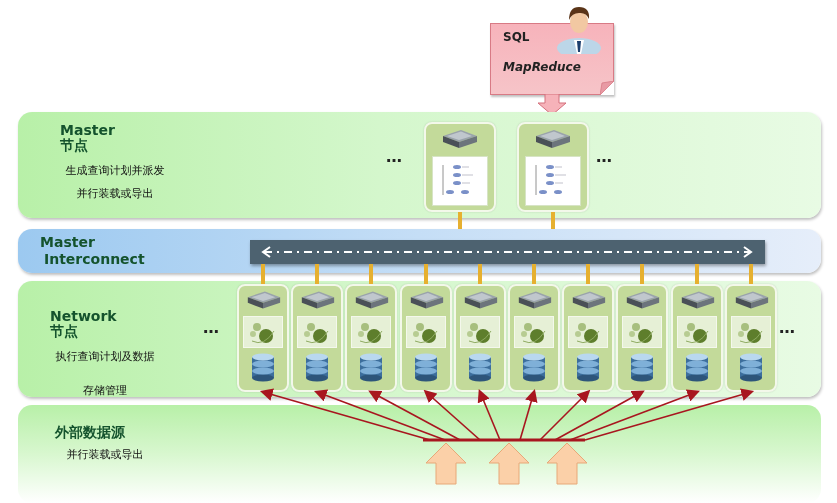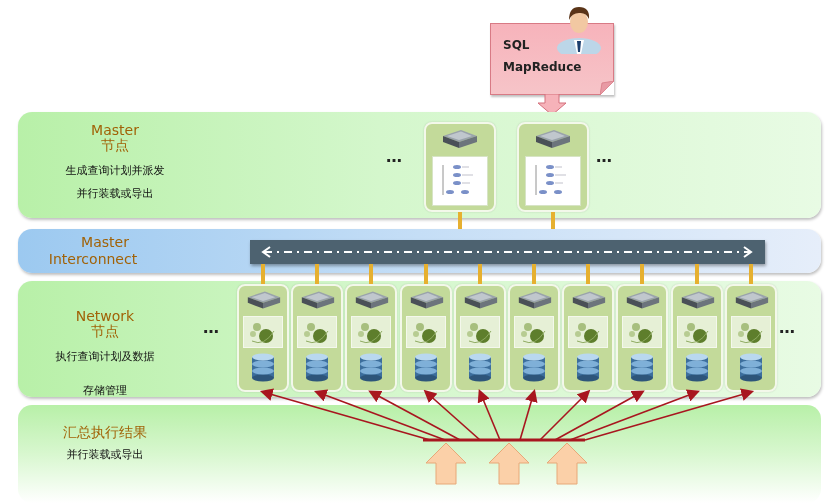--- a/index.html
+++ b/index.html
@@ -1,39 +1,39 @@
 <!DOCTYPE html>
 <html><head>
 <meta charset="utf-8">
 <style>
   html,body{margin:0;padding:0;background:#fff;}
   body{width:837px;height:503px;position:relative;overflow:hidden;font-family:"DejaVu Sans",sans-serif;}
   .band{position:absolute;left:18px;width:803px;border-radius:14px;box-shadow:1px 2px 3px rgba(0,0,0,0.25);}
   .band.green{background:linear-gradient(90deg,#b8f0a8 0%,#d4f7cc 45%,#e8fbe4 100%);}
   .band.blue{background:linear-gradient(90deg,#9cc9f0 0%,#c5def6 50%,#e6eefa 100%);}
   .band.fade{background:linear-gradient(180deg,#b8f0a8 0%,#d8f7cf 50%,rgba(255,255,255,0) 100%);box-shadow:none;}
-  .title{position:absolute;font-weight:normal;font-size:14px;color:#a16207;text-align:center;line-height:16px;}
+  .title{position:absolute;font-weight:bold;font-size:14px;color:#14532d;line-height:16px;}
   .sub{position:absolute;font-size:11px;color:#111;text-align:center;line-height:14px;}
   .dots{position:absolute;font-size:16px;font-weight:bold;color:#222;letter-spacing:2px;}
   .node{position:absolute;background:#c3da9a;border:2px solid #f3f8ea;border-radius:8px;box-shadow:0 0 2px rgba(0,0,0,0.15);}
   .server{position:absolute;}
   .plan{position:absolute;background:#fff;border:1px solid #d7e4c5;}
   .gears{position:absolute;background:#e6f0d6;border:1px solid #f4f8ec;}
   .db{position:absolute;}
   .connector{position:absolute;width:4px;background:#e6b030;}
   .netbar{position:absolute;left:250px;top:240px;width:515px;height:24px;background:#4d6270;box-shadow:1px 2px 3px rgba(0,0,0,0.35);}
   .sqlbox{position:absolute;left:490px;top:23px;width:122px;height:70px;background:linear-gradient(180deg,#f7b3bb 0%,#f6c4c8 100%);border:1px solid #d87a85;box-shadow:1px 2px 2px rgba(0,0,0,0.25);}
   .sqltext{position:absolute;font-weight:bold;font-size:12px;color:#222;}
 </style>
 </head>
 <body>
 
 <div class="sqlbox">
-  <span class="sqltext" style="left:12px;top:14px;">SQL</span>
-  <span class="sqltext" style="left:12px;top:36px;">MapReduce</span>
+  <span class="sqltext" style="left:12px;top:6px;">SQL</span>
+  <span class="sqltext" style="left:12px;top:36px;font-style:italic;">MapReduce</span>
   <svg style="position:absolute;right:-1px;bottom:-1px;" width="14" height="14">
     <polygon points="14,0 0,14 14,14" fill="#fff"></polygon>
       <polygon points="14,0 0,14 2,2" fill="#e89aa4" stroke="#d87a85" stroke-width="0.8"></polygon>
   </svg>
 </div>
 <svg style="position:absolute;left:555px;top:2px;" width="48" height="52">
   <ellipse cx="24" cy="46" rx="22" ry="10" fill="#bcd6e8"></ellipse>
   <polygon points="19,38 29,38 26,52 22,52" fill="#fff"></polygon>
   <polygon points="22,39 26,39 25,50 23,50" fill="#1d3f6e"></polygon>
   <ellipse cx="24" cy="20" rx="9" ry="11" fill="#f2c8a2"></ellipse>
@@ -92,21 +92,21 @@
             <ellipse cx="11" cy="33" rx="4" ry="2" fill="#7a90c8"></ellipse>
             <ellipse cx="26" cy="33" rx="4" ry="2" fill="#7a90c8"></ellipse>
           </svg></div>
       </div>
     </div>
     <div class="connector" style="left: 551px; top: 212px; height: 28px;"></div>
   </div>
 
 <div class="band blue" style="top:229px;height:44px;"></div>
 <div class="title" style="left:40px;top:234px;width:130px;font-size:14px;">Master</div>
-<div class="title" style="left:28px;top:251px;width:130px;font-size:14px;">Interconnect</div>
+<div class="title" style="left:44px;top:251px;width:130px;font-size:14px;">Interconnect</div>
 <div class="netbar">
   <svg width="515" height="24" style="position:absolute;left:0;top:0;">
     <line x1="14" y1="12" x2="500" y2="12" stroke="#fff" stroke-width="2" stroke-dasharray="8,5,2,5"></line>
     <polyline points="20,7 13,12 20,17" fill="none" stroke="#fff" stroke-width="2"></polyline>
     <polyline points="494,7 501,12 494,17" fill="none" stroke="#fff" stroke-width="2"></polyline>
   </svg>
 </div>
 
 <div class="band green" style="top:281px;height:116px;"></div>
 <div class="title" style="left:50px;top:308px;width:110px;">Network</div>
@@ -342,21 +342,21 @@
           <ellipse cx="13" cy="19" rx="11" ry="3.5" fill="#7fb0d8"></ellipse>
           <ellipse cx="13" cy="12" rx="11" ry="3.5" fill="#7fb0d8"></ellipse>
           <ellipse cx="13" cy="5" rx="11" ry="3.5" fill="#b9d8ef"></ellipse>
           <rect x="2" y="5" width="22" height="1" fill="none"></rect>
         </svg></div>
     </div>
     <div class="connector" style="left: 749px; top: 264px; height: 20px;"></div>
   </div>
 
 <div class="band fade" style="top:405px;height:98px;"></div>
-<div class="title" style="left:55px;top:424px;width:100px;font-family:'DejaVu Serif',serif;">汇总执行结果</div>
+<div class="title" style="left:55px;top:424px;width:100px;font-family:'DejaVu Serif',serif;">外部数据源</div>
 <div class="sub" style="left:55px;top:448px;width:100px;">并行装载或导出</div>
 
 <svg id="flow-svg" style="position:absolute;left:0;top:0;" width="837" height="503">
     <defs>
       <marker id="ah" markerWidth="8" markerHeight="8" refX="6" refY="4" orient="auto">
         <path d="M0,0 L8,4 L0,8 Z" fill="#a8161f"></path>
       </marker>
     </defs>
     <line x1="423" y1="440" x2="585" y2="440" stroke="#a8161f" stroke-width="3"></line>
     <line x1="430" y1="440" x2="263" y2="392" stroke="#a8161f" stroke-width="1.6" marker-end="url(#ah)"></line>

